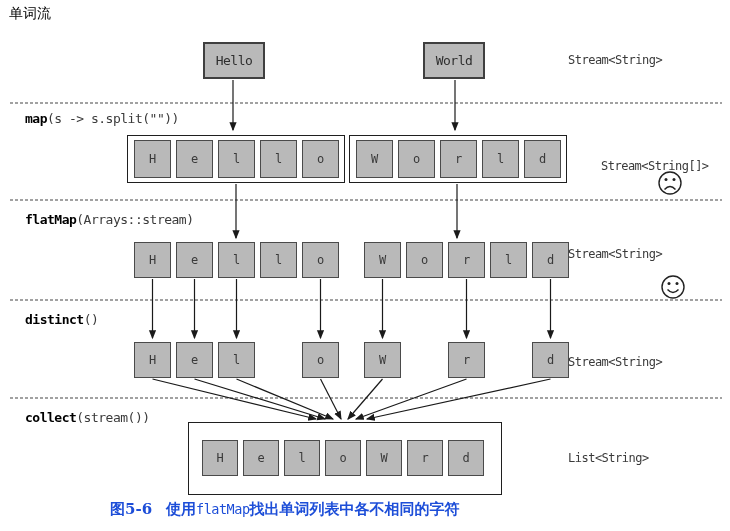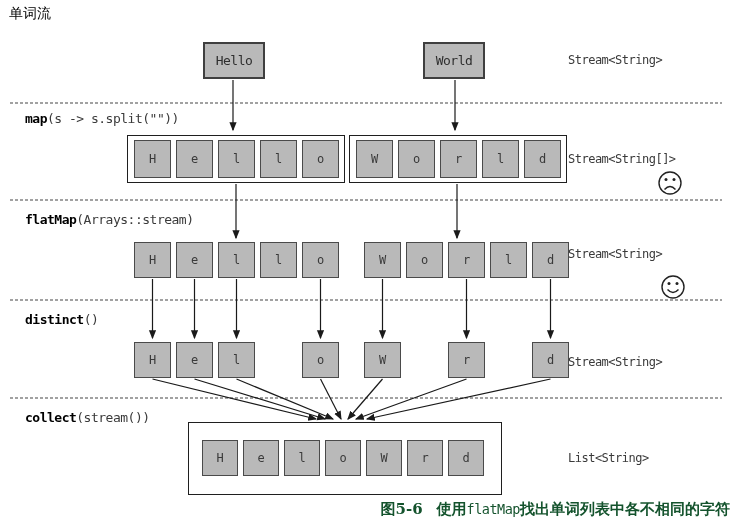--- a/index.html
+++ b/index.html
@@ -34,22 +34,22 @@
     box-sizing:border-box;display:flex;align-items:center;justify-content:center;
     font-size:12px;color:#3a3a3a;
   }
   
   .outer-box{
     position:absolute;border:1.5px solid #1f1f1f;box-sizing:border-box;background:#fff;
   }
   #overlay{position:absolute;left:0;top:0;width:730px;height:531px;pointer-events:none;}
   
   .caption{
-    position:absolute;left:110px;top:500px;width:620px;text-align:right;
-    font-size:15px;font-weight:600;color:#14532d;
+    position:absolute;left:110px;top:500px;width:620px;text-align:left;
+    font-size:15px;font-weight:600;color:#1d4ed8;
   }
   .caption .code{
     font-family:"DejaVu Sans Mono","Liberation Mono",monospace;
     font-weight:normal;font-size:13.5px;letter-spacing:-0.5px;
   }
   .caption .fig{margin-right:14px;}
   .top-label{position:absolute;left:9px;top:5px;font-size:14px;color:#000;}
 </style>
 </head>
 <body>
@@ -106,21 +106,21 @@
 
   <div class="word-box" style="left:423px;">World</div>
   <div class="word-box" style="left:203px;">Hello</div>
 
   <div class="op-label" style="top:111px;"><b>map</b><span>(s -&gt; s.split(""))</span></div>
   <div class="op-label" style="top:212px;"><b>flatMap</b><span>(Arrays::stream)</span></div>
   <div class="op-label" style="top:312px;"><b>distinct</b><span>()</span></div>
   <div class="op-label" style="top:410px;"><b>collect</b><span>(stream())</span></div>
 
   <div class="type-label" style="top:53px;">Stream&lt;String&gt;</div>
-  <div class="type-label" style="top:152px;">Stream&lt;String[]&gt;</div>
+  <div class="type-label" style="top:159px;padding-left:33px;">Stream&lt;String[]&gt;</div>
   <div class="type-label" style="top:247px;">Stream&lt;String&gt;</div>
   <div class="type-label" style="top:355px;">Stream&lt;String&gt;</div>
   <div class="type-label" style="top:451px;">List&lt;String&gt;</div>
 
   <div class="outer-box" style="left:127px;top:135px;width:218px;height:48px;"></div>
   <div class="outer-box" style="left:349px;top:135px;width:218px;height:48px;"></div>
   <div class="outer-box" style="left:188px;top:422px;width:314px;height:73px;"></div>
 
   <div id="cells-root">
       <div class="cell" style="left: 134px; top: 140px; width: 37px; height: 38px;">H</div>

